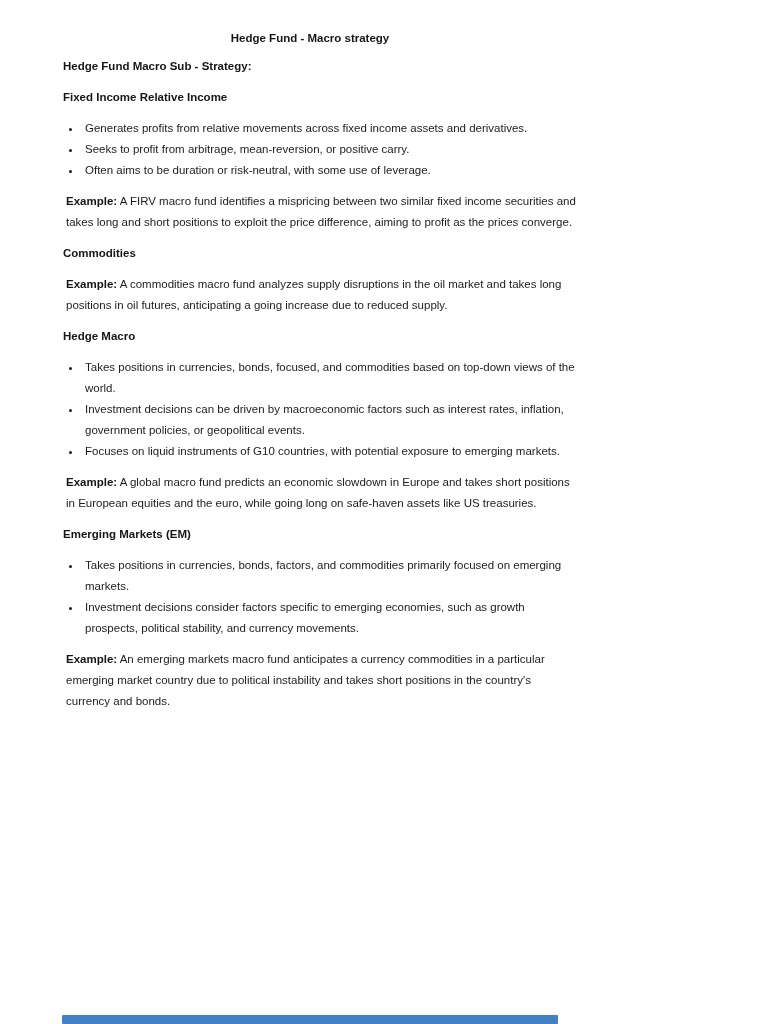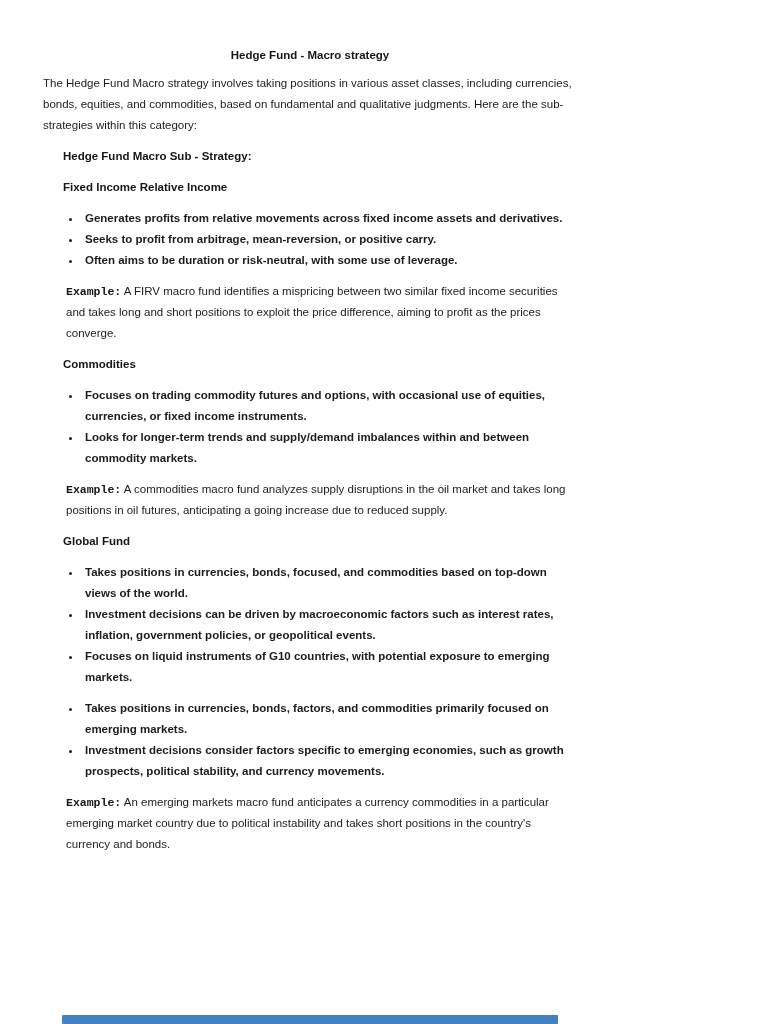--- a/index.html
+++ b/index.html
@@ -9,97 +9,93 @@
     font-family: "Liberation Sans", sans-serif;
     font-size: 11.5px;
     line-height: 21px;
     color: #1c1c1c;
     overflow: hidden;
   }
   .page {
     position: relative;
     width: 620px; height: 1024px;
     background: #ffffff;
-    padding: 45px 43px 0 43px;
+    padding: 28px 43px 0 43px;
   }
   .doc-title {
     font-weight: bold;
     text-align: center;
     margin-bottom: 7px;
     color: #161616;
   }
   .para { margin-bottom: 10px; }
   .heading {
     font-weight: bold;
     color: #161616;
     margin-bottom: 10px;
     margin-left: 20px;
   }
   ul.bullets {
     margin: 0 0 10px 0;
     padding-left: 39px;
     list-style-type: disc;
-    font-weight: bold;
   }
   ul.bullets li {
     padding-left: 3px;
   }
   .example {
     margin-left: 23px;
     margin-bottom: 10px;
   }
-  .example .bold { font-weight: bold; color: #161616; font-family: Liberation Mono, monospace; }
+  .example .bold { font-weight: bold; color: #161616; }
   .bottom-bar {
     position: absolute;
     left: 62px; right: 62px; bottom: 0;
     height: 9px;
     background: #4181c4;
     border-radius: 1px;
   }
 </style>
 </head>
 <body>
 
 <div class="page">
 
   <div class="doc-title">Hedge Fund - Macro strategy</div>
 
-  <p class="para">The Hedge Fund Macro strategy involves taking positions in various asset classes, including currencies, bonds, equities, and commodities, based on fundamental and qualitative judgments. Here are the sub-strategies within this category:</p>
 
   <div class="heading">Hedge Fund Macro Sub - Strategy:</div>
 
   <div>
     <div class="heading">Fixed Income Relative Income</div>
     <ul class="bullets">
       <li>Generates profits from relative movements across fixed income assets and derivatives.</li>
       <li>Seeks to profit from arbitrage, mean-reversion, or positive carry.</li>
       <li>Often aims to be duration or risk-neutral, with some use of leverage.</li>
     </ul>
     <p class="example"><span class="bold">Example:</span><span> A FIRV macro fund identifies a mispricing between two similar fixed income securities and takes long and short positions to exploit the price difference, aiming to profit as the prices converge.</span></p>
   </div>
 
   <div>
     <div class="heading">Commodities</div>
-    <ul class="bullets">
-      <li>Focuses on trading commodity futures and options, with occasional use of equities, currencies, or fixed income instruments.</li>
-      <li>Looks for longer-term trends and supply/demand imbalances within and between commodity markets.</li>
-    </ul>
     <p class="example"><span class="bold">Example:</span><span> A commodities macro fund analyzes supply disruptions in the oil market and takes long positions in oil futures, anticipating a going increase due to reduced supply.</span></p>
   </div>
 
   <div>
-    <div class="heading">Global Fund</div>
+    <div class="heading">Hedge Macro</div>
     <ul class="bullets">
       <li>Takes positions in currencies, bonds, focused, and commodities based on top-down views of the world.</li>
       <li>Investment decisions can be driven by macroeconomic factors such as interest rates, inflation, government policies, or geopolitical events.</li>
       <li>Focuses on liquid instruments of G10 countries, with potential exposure to emerging markets.</li>
     </ul>
+    <p class="example"><span class="bold">Example:</span><span> A global macro fund predicts an economic slowdown in Europe and takes short positions in European equities and the euro, while going long on safe-haven assets like US treasuries.</span></p>
   </div>
 
   <div>
+    <div class="heading">Emerging Markets (EM)</div>
     <ul class="bullets">
       <li>Takes positions in currencies, bonds, factors, and commodities primarily focused on emerging markets.</li>
       <li>Investment decisions consider factors specific to emerging economies, such as growth prospects, political stability, and currency movements.</li>
     </ul>
     <p class="example"><span class="bold">Example:</span><span> An emerging markets macro fund anticipates a currency commodities in a particular emerging market country due to political instability and takes short positions in the country's currency and bonds.</span></p>
   </div>
 
   <div class="bottom-bar"></div>
 
 </div>

